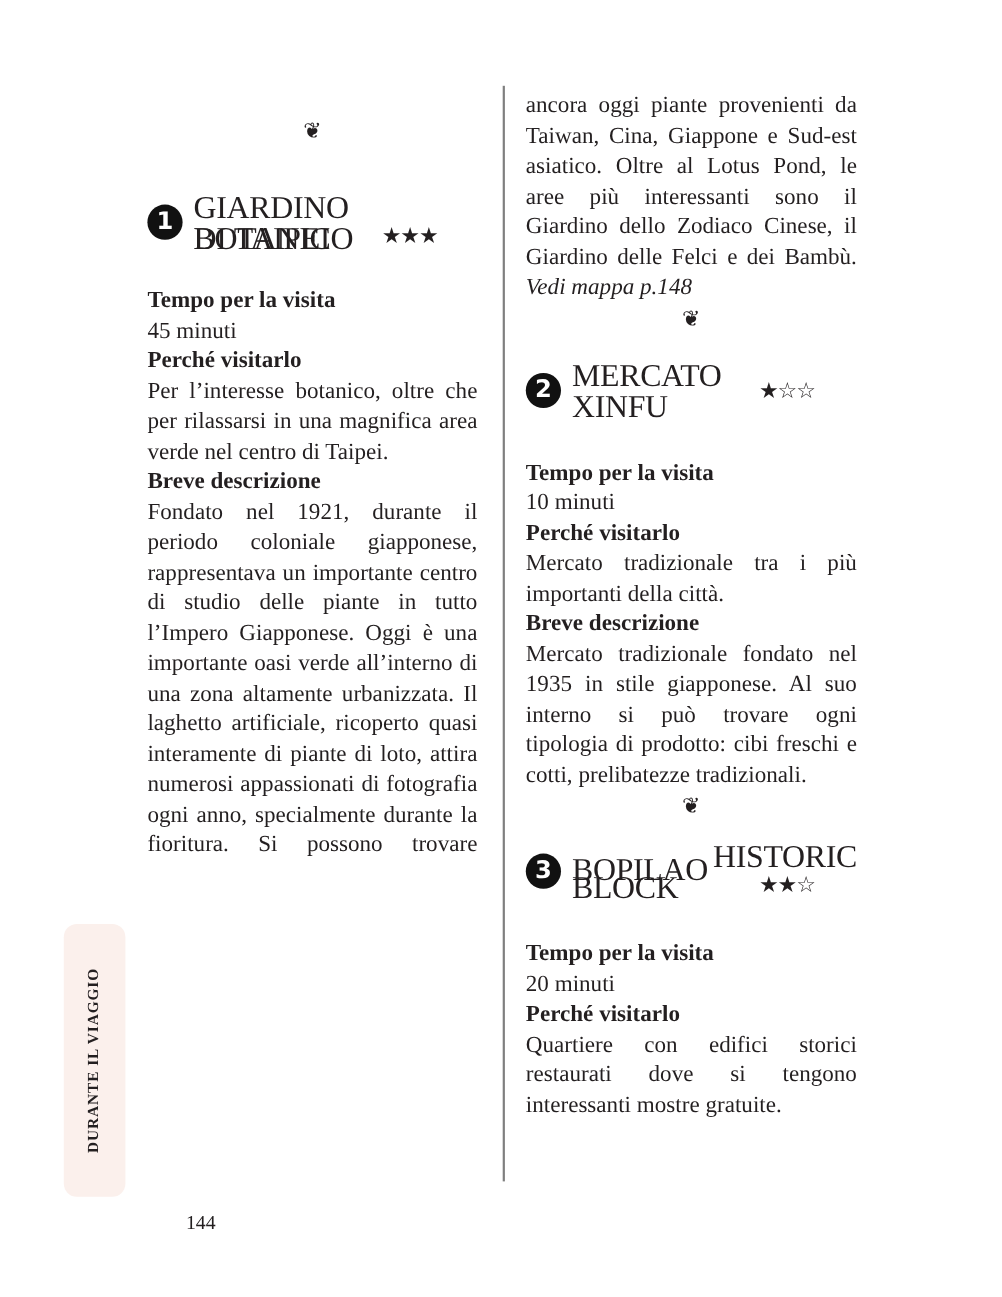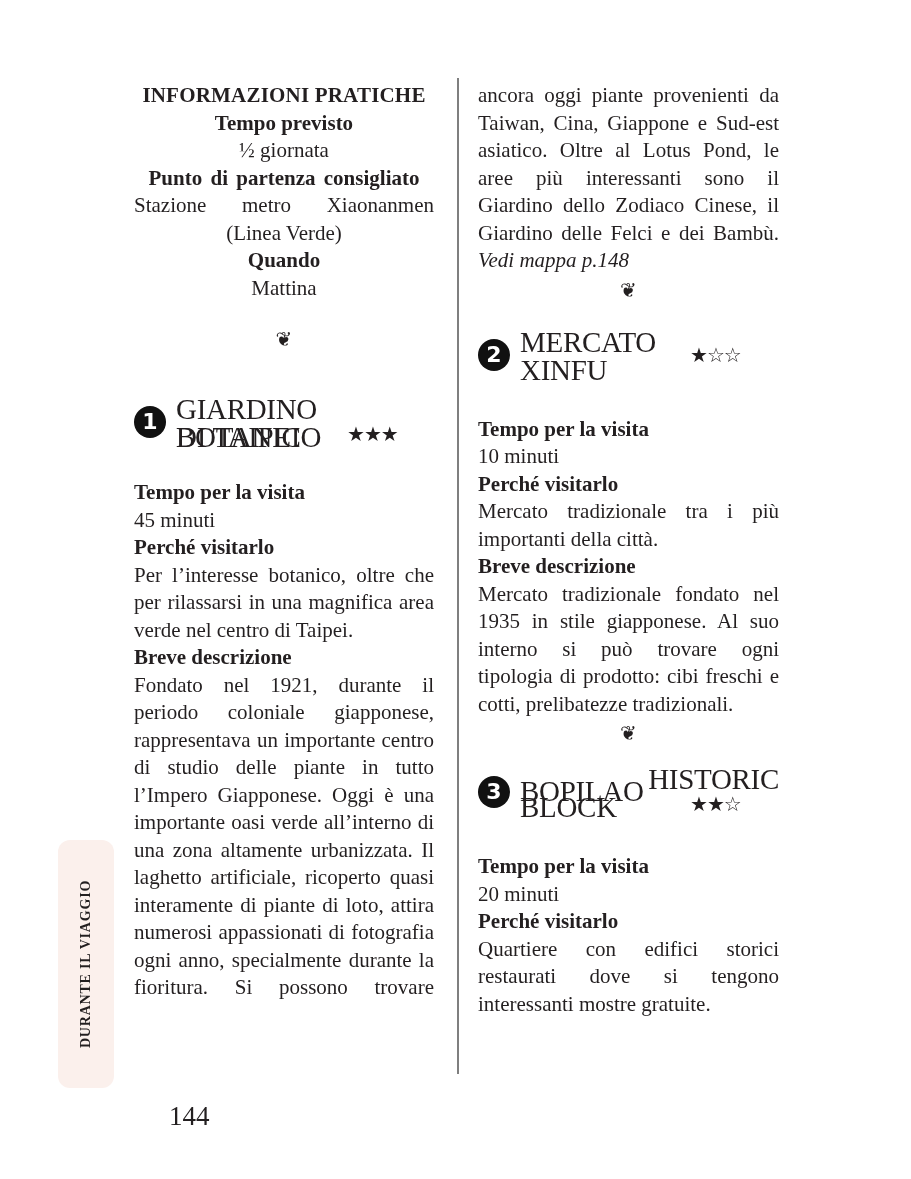--- a/index.html
+++ b/index.html
@@ -20,43 +20,33 @@
     .num { position: absolute; left: 0; width: 32px; height: 32px; border-radius: 50%;
            background: #111; color: #fff; font-family: "DejaVu Sans", sans-serif; font-weight: bold;
            font-size: 22px; line-height: 32px; text-align: center; }
     .entry-title { position: absolute; left: 42px; font-size: 29px; line-height: 28px; letter-spacing: -0.3px; }
     .stars { position: absolute; font-family: "DejaVu Sans", sans-serif; font-size: 20px; letter-spacing: -1px; }
     .italic { font-style: italic; }
     .side-tab { position: absolute; left: 58px; top: 840px; width: 56px; height: 248px; background: #fbf0ec;
                 border-radius: 12px; }
     .side-tab-text { position: absolute; left: 50%; top: 50%; transform: translate(-50%, -50%) rotate(-90deg);
                      white-space: nowrap; font-weight: bold; font-size: 14px; letter-spacing: 0.8px; color: #231f20; }
-    .page-number { position: absolute; left: 169px; top: 1101px; font-size: 27px; }
+    .page-number { position: absolute; left: 169px; top: 1101px; font-size: 18px; }
     p { margin: 0; }
   </style>
 </head>
 <body>
 
 <div class="side-tab">
   <span class="side-tab-text">DURANTE IL VIAGGIO</span>
 </div>
 
 <div class="divider"></div>
 
 <div class="col col-left">
-  <div class="center">
-    <p class="info-title">INFORMAZIONI PRATICHE</p>
-    <p class="bold">Tempo previsto</p>
-    <p>½ giornata</p>
-    <p class="bold" style="word-spacing:3px;">Punto di partenza consigliato</p>
-    <p class="justify-full">Stazione metro Xiaonanmen</p>
-    <p>(Linea Verde)</p>
-    <p class="bold">Quando</p>
-    <p>Mattina</p>
-  </div>
 
   <div class="ornament" style="margin-top:24px;">❦</div>
 
   <div class="entry-head" style="margin-top:42px;">
     <span class="num" style="top:11px;">1</span>
     <span class="entry-title" style="top:0;">GIARDINO BOTANICO</span>
     <span class="entry-title" style="top:28px;">DI TAIPEI</span>
     <span class="stars" style="left:213px; top:26px;">★★★</span>
   </div>
 

